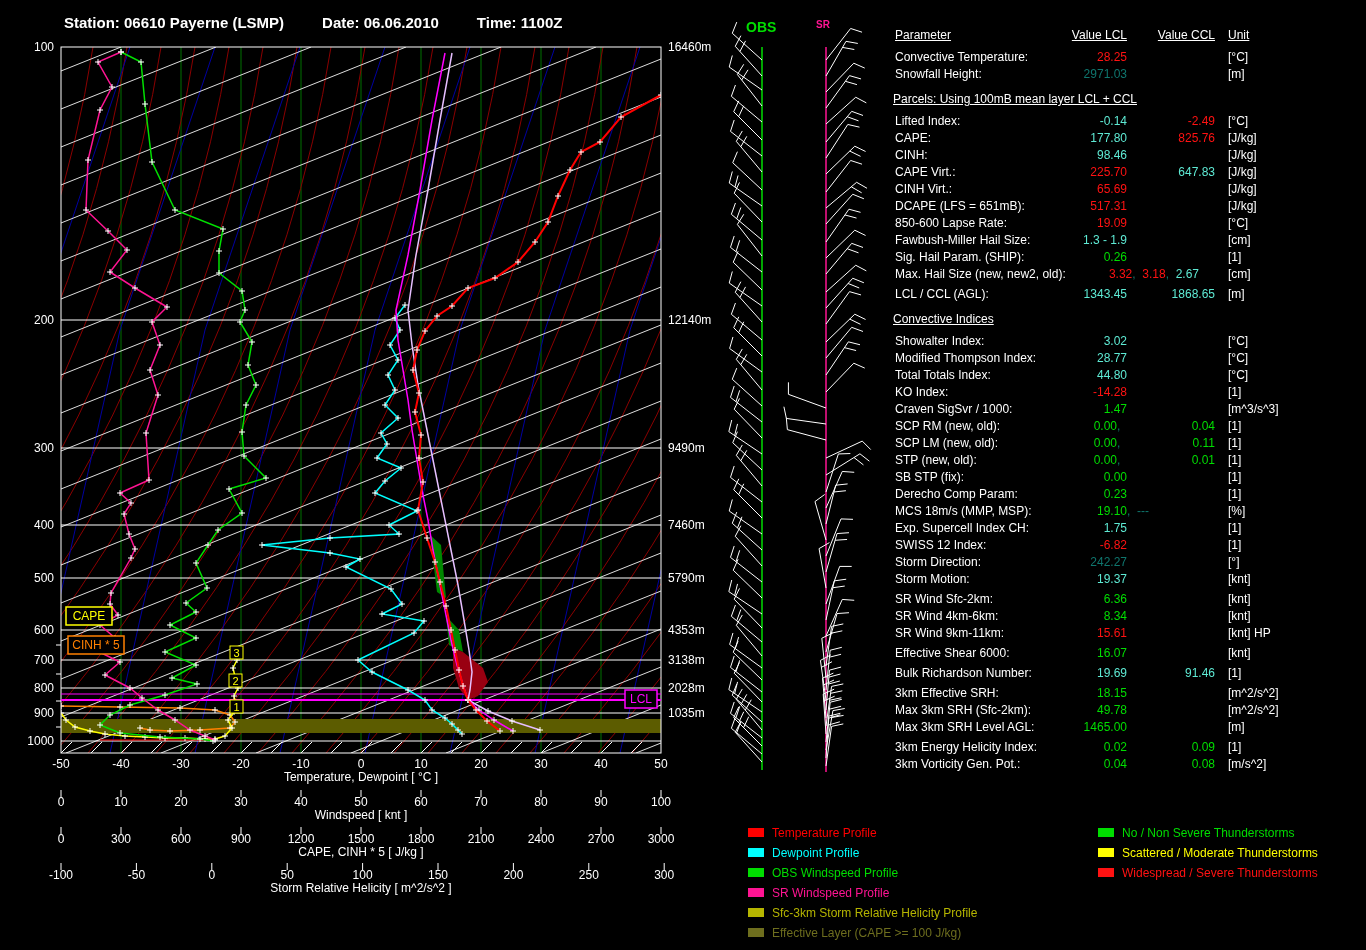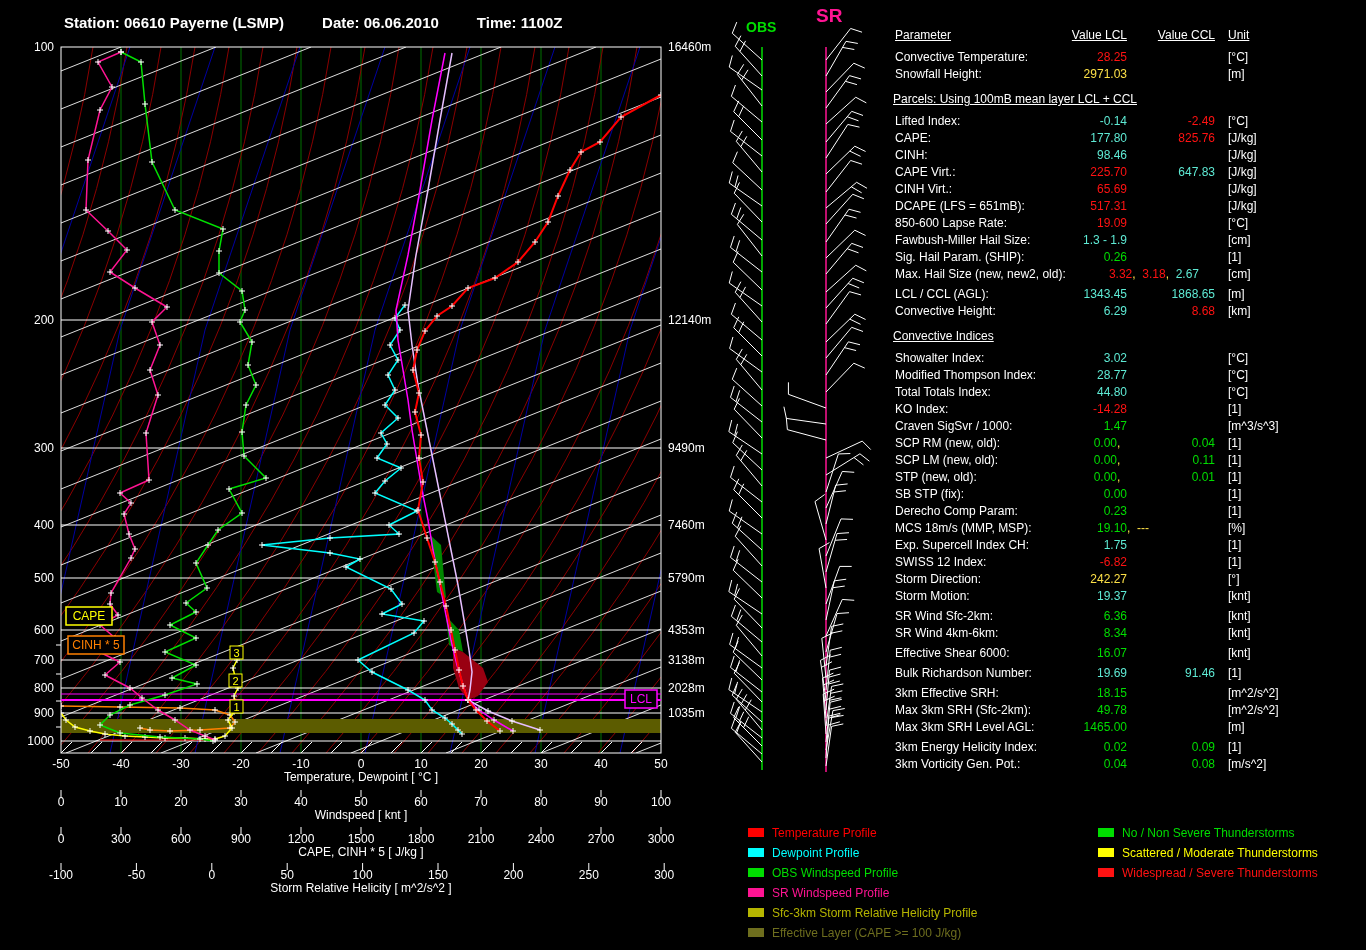--- a/index.html
+++ b/index.html
@@ -2,35 +2,35 @@
 <html><head>
 <meta charset="utf-8">
 <style>
   html,body{margin:0;padding:0;background:#000;}
   #canvas{position:relative;width:1366px;height:950px;background:#000;overflow:hidden;
           font-family:"Liberation Sans",sans-serif;}
   .abs{position:absolute;}
   #titlebar{left:64px;top:14px;color:#fff;font-size:15px;font-weight:bold;white-space:nowrap;}
   #titlebar span{margin-right:38px;}
   #obs-head{left:746px;top:19px;color:#00dd00;font-size:14px;font-weight:bold;}
-  #sr-head{left:816px;top:5px;color:#ff1493;font-size:19px;font-weight:bold;}
+  #sr-head{left:816px;top:19px;color:#ff1493;font-size:10px;font-weight:bold;}
   
   #ptable{left:893px;top:27px;width:472px;color:#fff;font-size:12px;line-height:17px;}
   .trow{position:relative;height:17px;white-space:nowrap;}
   .trow.gap{margin-top:3px;}
   .thead-row{position:relative;height:22px;}
   .tsection{position:relative;height:22px;margin-top:8px;text-decoration:underline;}
   .tlabel{position:absolute;left:2px;}
   .tlcl{position:absolute;right:238px;text-align:center;}
   .tccl{position:absolute;right:150px;text-align:right;}
   .tunit{position:absolute;left:335px;}
   .trow.wide .tlcl{right:166px;}
   .trow.mcs .tlcl{right:216px;}
   .hU{text-decoration:underline;}
-  .c-w{color:#fde047;} .c-y{color:#5eead4;} .c-r{color:#ff1212;} .c-g{color:#00dd00;}
+  .c-w{color:#0f766e;} .c-y{color:#5eead4;} .c-r{color:#ff1212;} .c-g{color:#00dd00;}
   
   .legend{font-size:12px;line-height:20px;}
   #legend-left{left:728px;top:822px;}
   #legend-right{left:1078px;top:822px;}
   .litem{white-space:nowrap;height:20px;padding-left:20px;}
   .lsw{display:inline-block;width:16px;height:9px;margin-right:8px;vertical-align:middle;}
   .ltx{vertical-align:middle;}
 </style>
 </head>
 <body>
@@ -1006,26 +1006,20 @@
         <span class="tlabel">Max. Hail Size (new, new2, old):</span>
         <span class="tlcl"><span class="c-r">3.32</span><span class="c-w">,&nbsp;&nbsp;</span><span class="c-r">3.18</span><span class="c-w">,&nbsp;&nbsp;</span><span class="c-y">2.67</span></span>
         <span class="tunit">[cm]</span>
       </div>
       <div class="trow gap">
         <span class="tlabel">LCL / CCL (AGL):</span>
         <span class="tlcl"><span class="c-y">1343.45</span></span>
         <span class="tccl"><span class="c-y">1868.65</span></span>
         <span class="tunit">[m]</span>
       </div>
-      <div class="trow">
-        <span class="tlabel">Convective Height:</span>
-        <span class="tlcl"><span class="c-y">6.29</span></span>
-        <span class="tccl"><span class="c-r">8.68</span></span>
-        <span class="tunit">[km]</span>
-      </div>
       <div class="tsection">Convective Indices</div>
       <div class="trow">
         <span class="tlabel">Showalter Index:</span>
         <span class="tlcl"><span class="c-y">3.02</span></span>
         <span class="tunit">[°C]</span>
       </div>
       <div class="trow">
         <span class="tlabel">Modified Thompson Index:</span>
         <span class="tlcl"><span class="c-y">28.77</span></span>
         <span class="tunit">[°C]</span>
@@ -1100,20 +1094,25 @@
       </div>
       <div class="trow gap">
         <span class="tlabel">SR Wind Sfc-2km:</span>
         <span class="tlcl"><span class="c-g">6.36</span></span>
         <span class="tunit">[knt]</span>
       </div>
       <div class="trow">
         <span class="tlabel">SR Wind 4km-6km:</span>
         <span class="tlcl"><span class="c-g">8.34</span></span>
         <span class="tunit">[knt]</span>
+      </div>
+      <div class="trow">
+        <span class="tlabel">SR Wind 9km-11km:</span>
+        <span class="tlcl"><span class="c-r">15.61</span></span>
+        <span class="tunit">[knt] HP</span>
       </div>
       <div class="trow gap">
         <span class="tlabel">Effective Shear 6000:</span>
         <span class="tlcl"><span class="c-g">16.07</span></span>
         <span class="tunit">[knt]</span>
       </div>
       <div class="trow gap">
         <span class="tlabel">Bulk Richardson Number:</span>
         <span class="tlcl"><span class="c-y">19.69</span></span>
         <span class="tccl"><span class="c-y">91.46</span></span>

